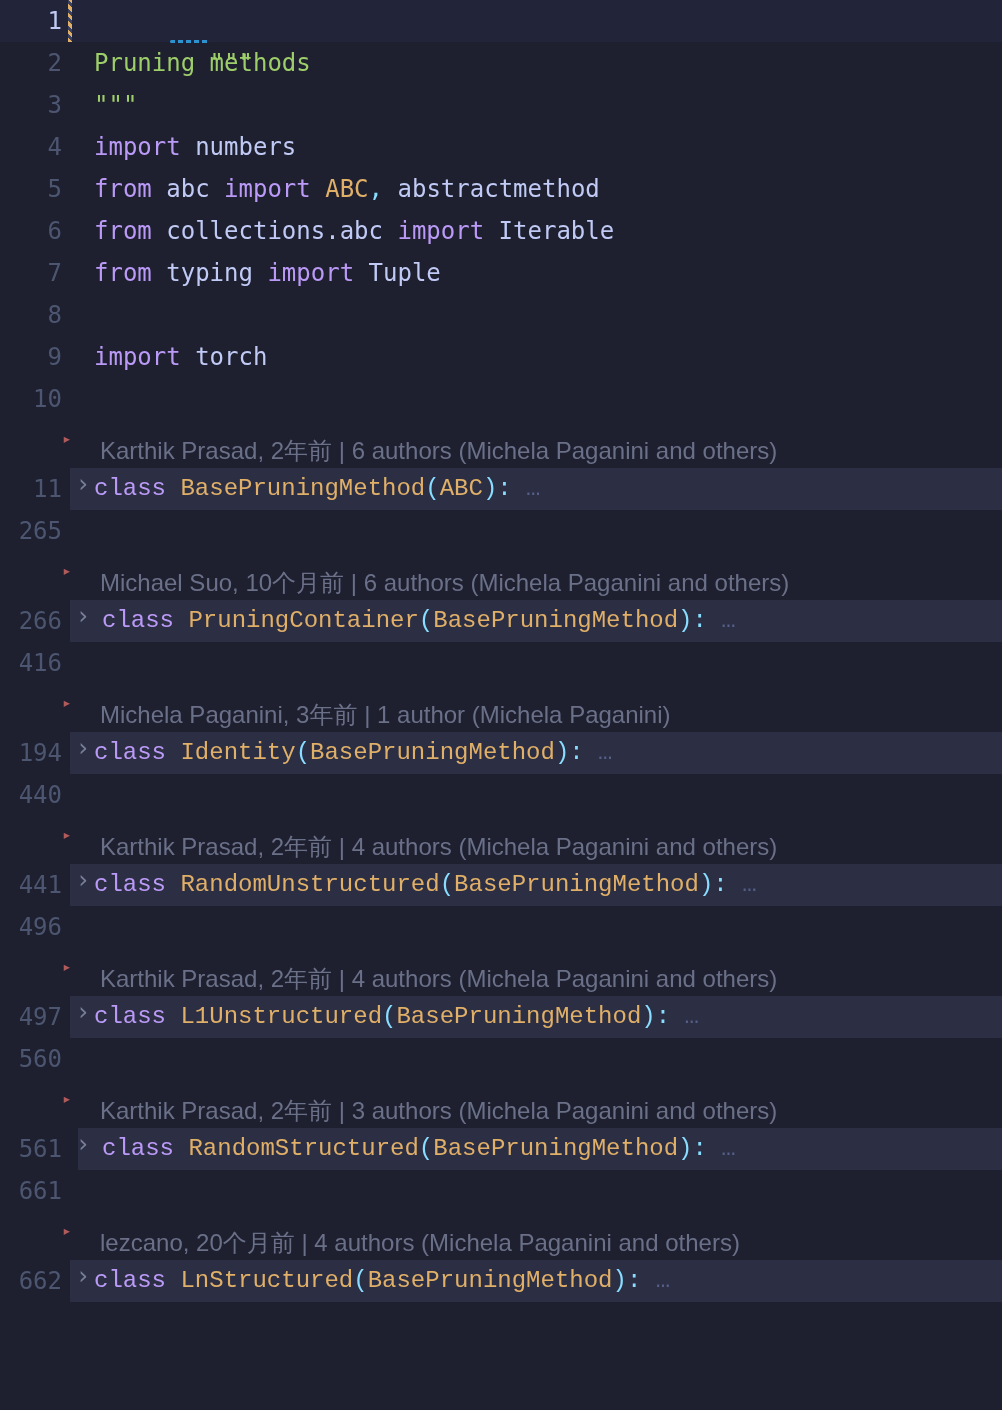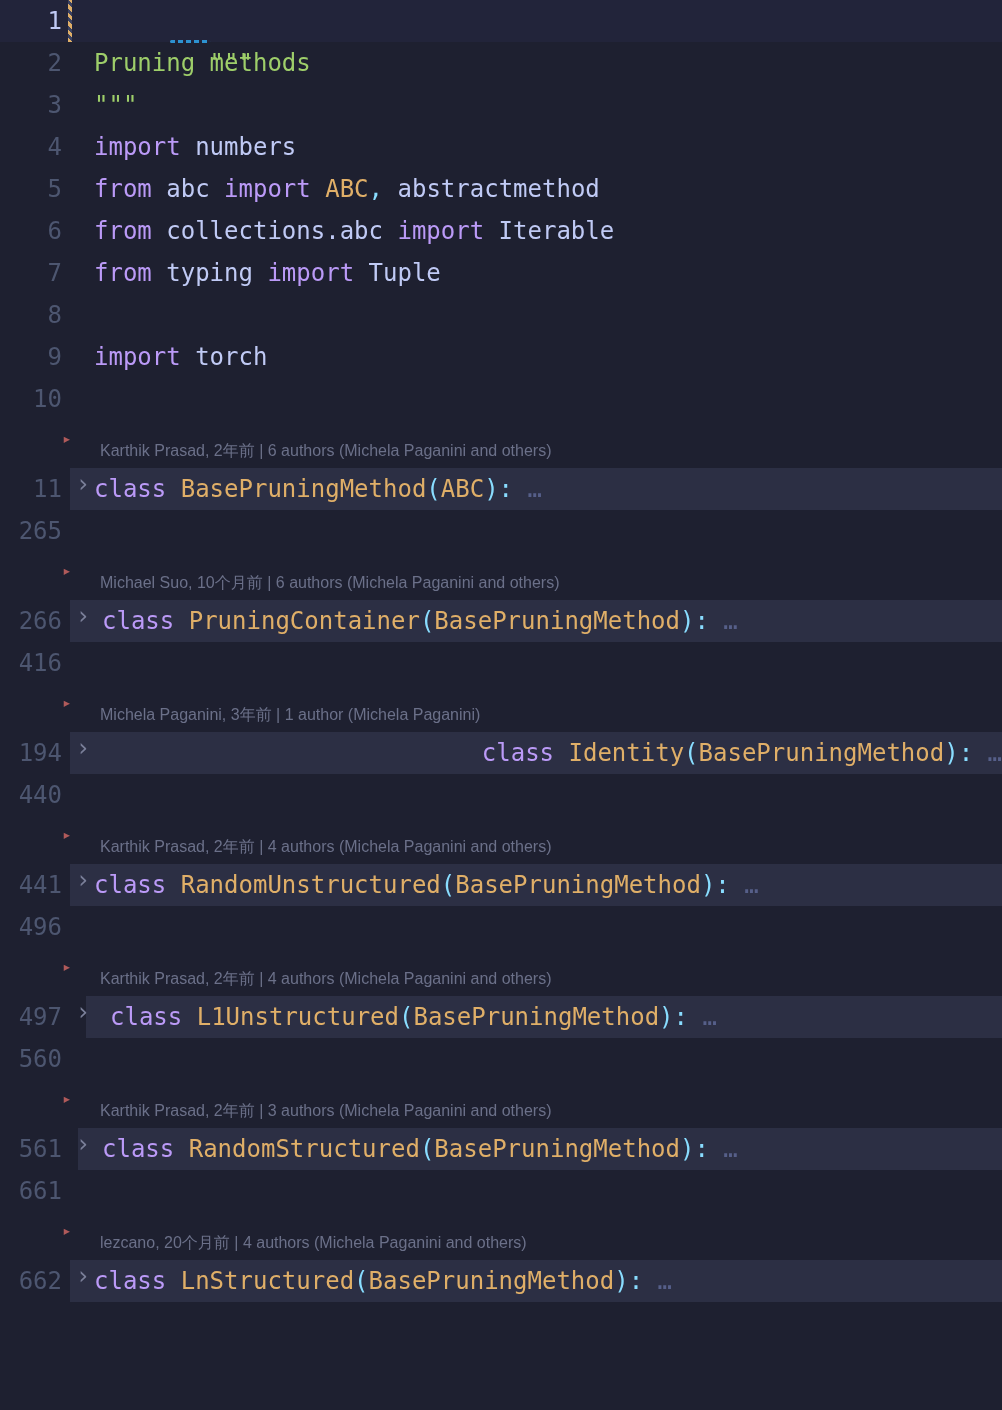--- a/index.html
+++ b/index.html
@@ -46,28 +46,28 @@
   .kw { color: #bb9af7; }
   .kw2 { color: #bb9af7; }
   .ident { color: #c0caf5; }
   .cls { color: #e0af68; }
   .base { color: #e0af68; }
   .ABC { color: #e0af68; }
   .punct { color: #89ddff; }
   .ellipsis { color: #565f89; }
   .lens {
     color: #6b7089;
-    font-size: 16px;
+    font-size: 24px;
     padding-left: 30px;
     height: 34px;
     line-height: 34px;
     font-family: -apple-system, 'SF Pro Text', sans-serif;
   }
   .row { position: relative; display: flex; }
-  .highlight-row { background: #2c2f44; }
+  .highlight-row { background: #2c2f44; font-family: Liberation Mono, monospace; }
   .cursor-mark {
     position: absolute;
     left: 68px;
     top: 0;
     width: 4px;
     height: 42px;
     background: repeating-linear-gradient(45deg,#e0af68 0 3px,#3b4261 3px 6px);
   }
   .squiggle {
     position: absolute;
@@ -169,21 +169,21 @@
           <div class="code-cell line-content"></div>
         </div>
         <div style="height: 14px;"><span class="fold-indicator">▸</span></div>
         <div class="row">
           <div class="gutter" style="height:34px;"></div>
           <div class="lens">Michela Paganini, 3年前 | 1 author (Michela Paganini)</div>
         </div>
         <div class="row">
           <div class="gutter gutter-cell"><span class="lno">194</span></div>
           <span class="fold-arrow">›</span>
-          <div class="code-cell line-content highlight-row" style="margin-left:0;text-align:right;"><span class="kw2">class</span><span> </span><span class="cls">Identity</span><span class="punct">(</span><span class="base">BasePruningMethod</span><span class="punct">)</span><span class="punct">:</span><span class="ellipsis"> …</span></div>
+          <div class="code-cell line-content highlight-row" style="margin-left:0;"><span class="kw2">class</span><span> </span><span class="cls">Identity</span><span class="punct">(</span><span class="base">BasePruningMethod</span><span class="punct">)</span><span class="punct">:</span><span class="ellipsis"> …</span></div>
         </div>
         <div class="row">
           <div class="gutter gutter-cell"><span class="lno">440</span></div>
           <div class="code-cell line-content"></div>
         </div>
         <div style="height: 14px;"><span class="fold-indicator">▸</span></div>
         <div class="row">
           <div class="gutter" style="height:34px;"></div>
           <div class="lens">Karthik Prasad, 2年前 | 4 authors (Michela Paganini and others)</div>
         </div>
@@ -197,21 +197,21 @@
           <div class="code-cell line-content"></div>
         </div>
         <div style="height: 14px;"><span class="fold-indicator">▸</span></div>
         <div class="row">
           <div class="gutter" style="height:34px;"></div>
           <div class="lens">Karthik Prasad, 2年前 | 4 authors (Michela Paganini and others)</div>
         </div>
         <div class="row">
           <div class="gutter gutter-cell"><span class="lno">497</span></div>
           <span class="fold-arrow">›</span>
-          <div class="code-cell line-content highlight-row" style="margin-left:16px;"><span class="kw2">class</span><span> </span><span class="cls">L1Unstructured</span><span class="punct">(</span><span class="base">BasePruningMethod</span><span class="punct">)</span><span class="punct">:</span><span class="ellipsis"> …</span></div>
+          <div class="code-cell line-content highlight-row" style="margin-left:0;"><span class="kw2">class</span><span> </span><span class="cls">L1Unstructured</span><span class="punct">(</span><span class="base">BasePruningMethod</span><span class="punct">)</span><span class="punct">:</span><span class="ellipsis"> …</span></div>
         </div>
         <div class="row">
           <div class="gutter gutter-cell"><span class="lno">560</span></div>
           <div class="code-cell line-content"></div>
         </div>
         <div style="height: 14px;"><span class="fold-indicator">▸</span></div>
         <div class="row">
           <div class="gutter" style="height:34px;"></div>
           <div class="lens">Karthik Prasad, 2年前 | 3 authors (Michela Paganini and others)</div>
         </div>

